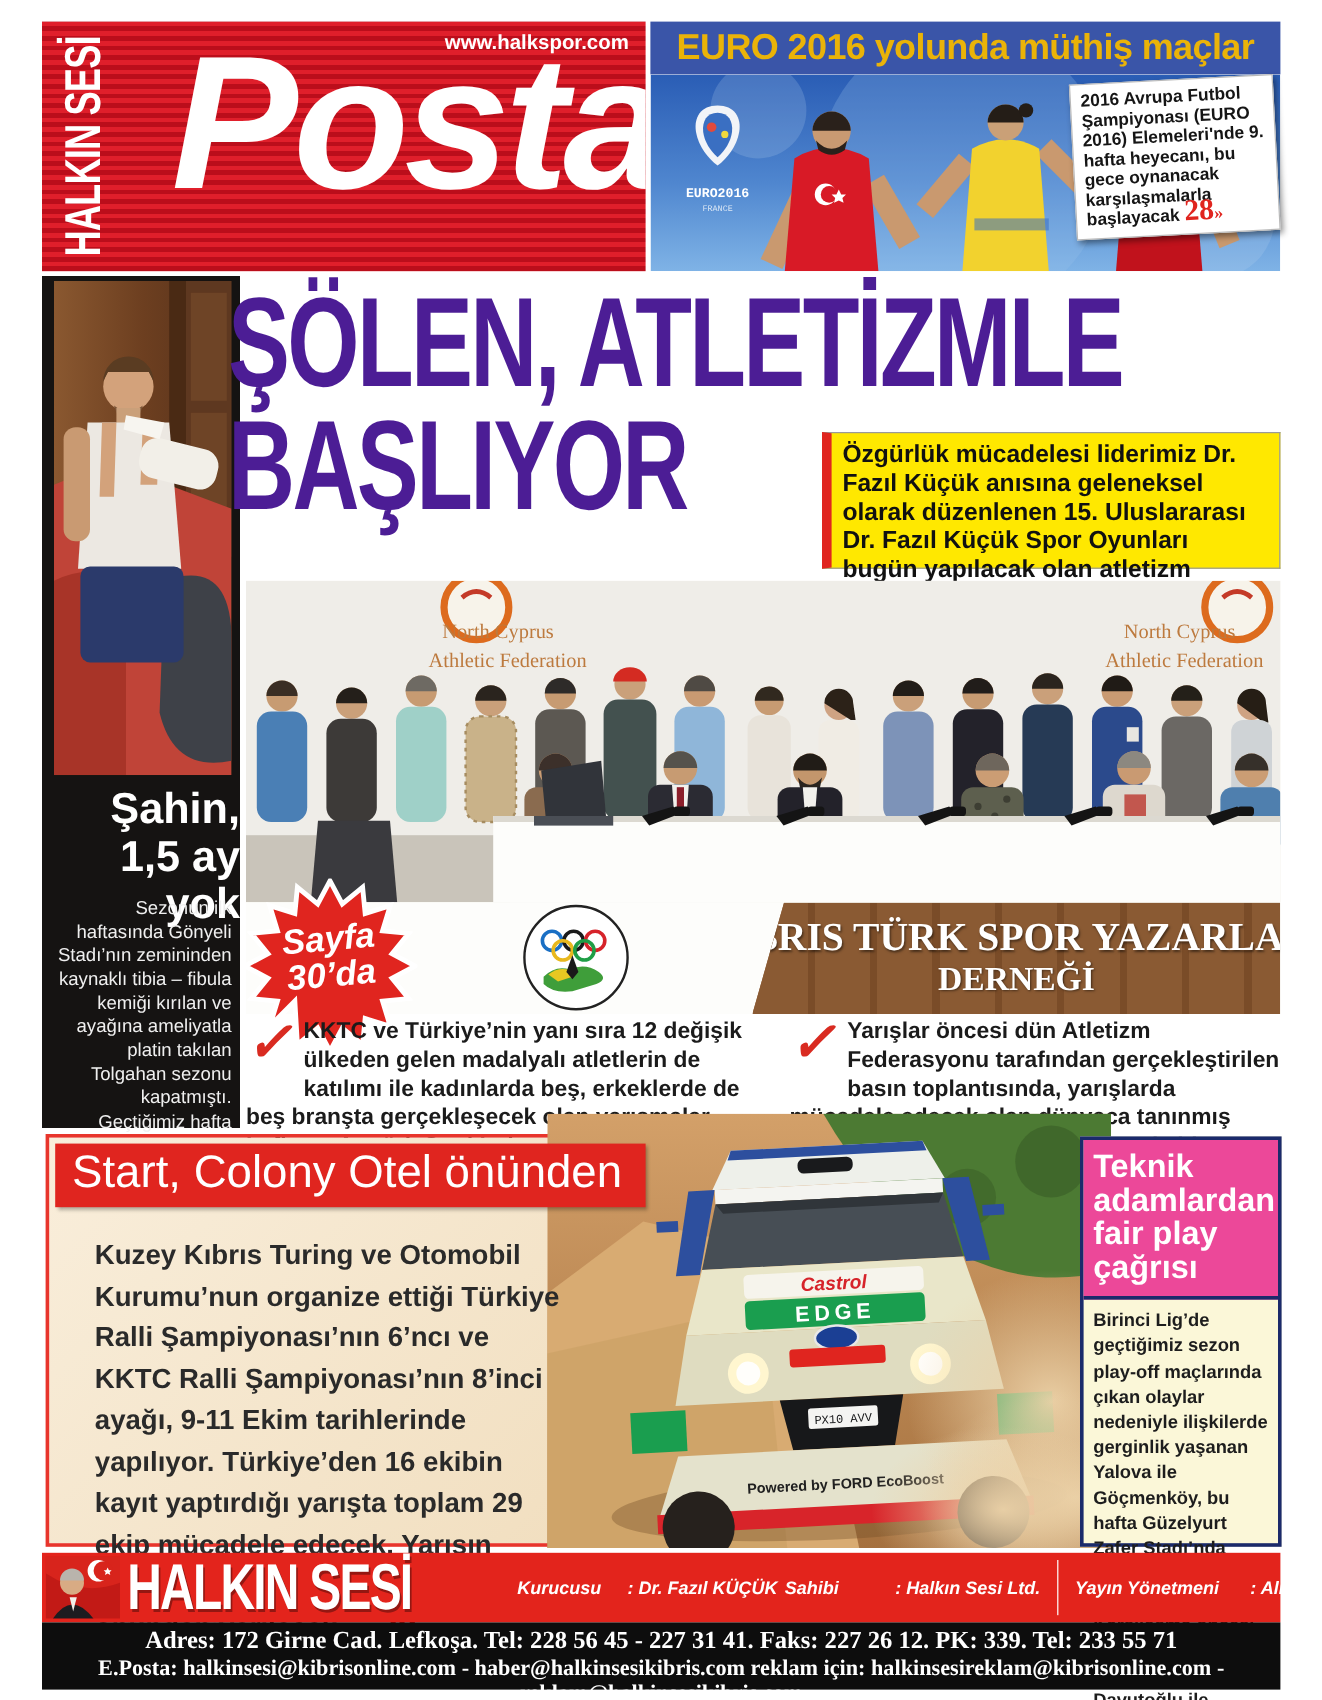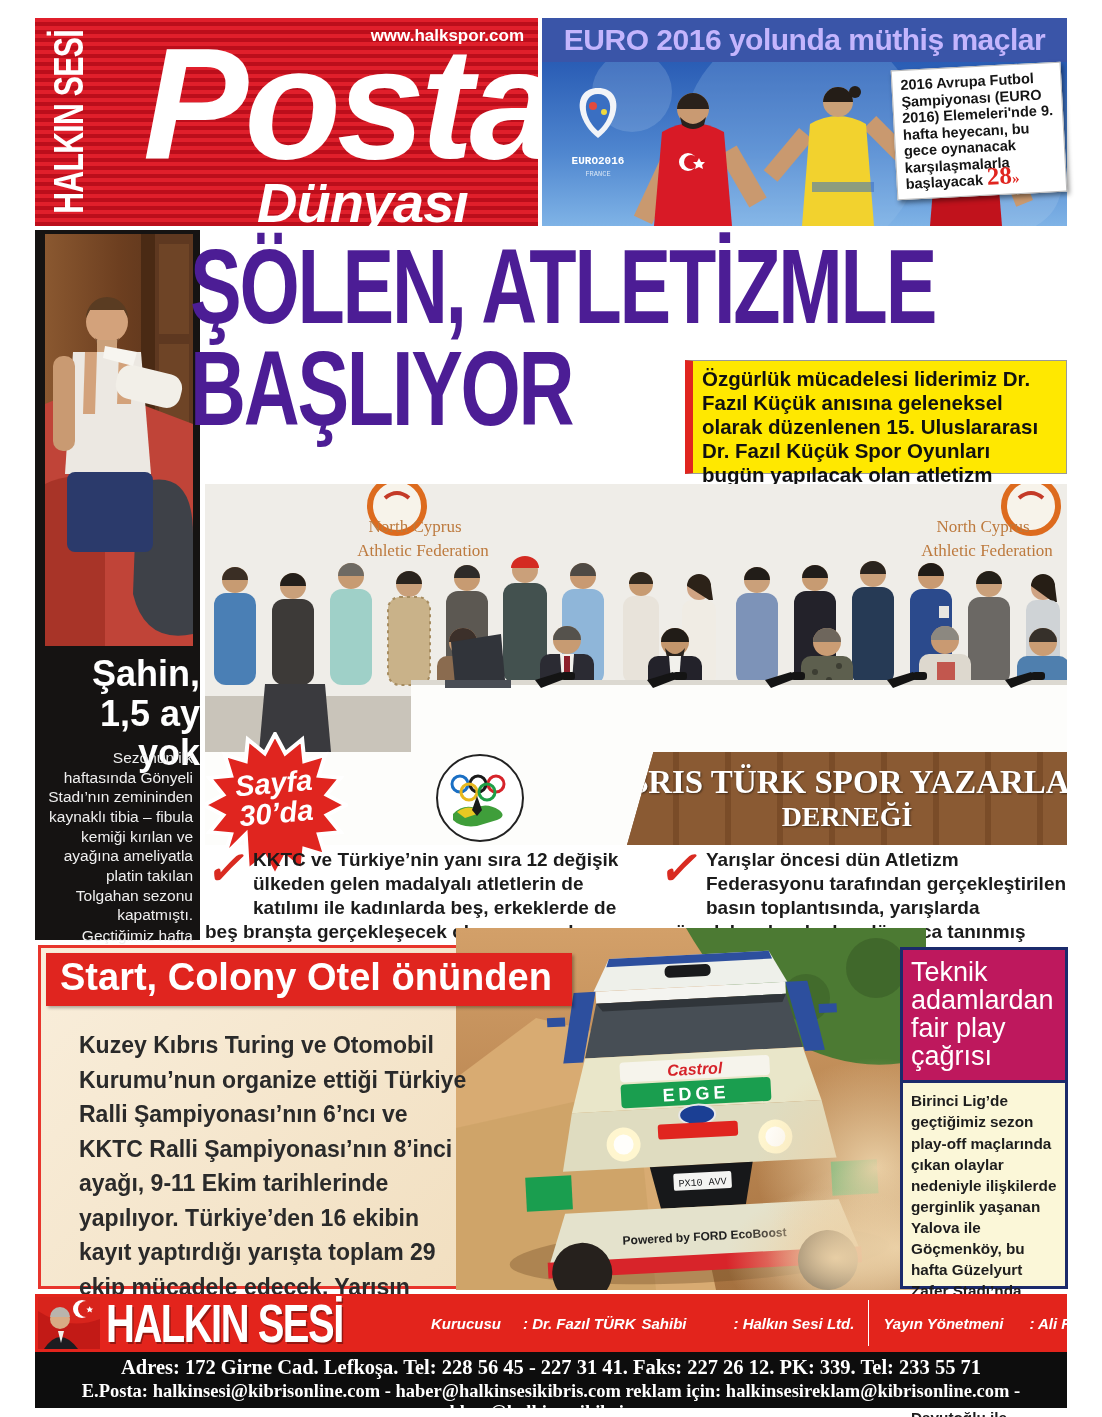--- a/index.html
+++ b/index.html
@@ -16,21 +16,21 @@
   .mast-site{position:absolute;right:14px;top:8px;color:#fff;font-weight:bold;font-size:17px;}
   .logo-main{position:absolute;left:108px;top:6px;color:#fff;font-weight:bold;font-style:italic;
     font-size:158px;line-height:1;letter-spacing:-4px;}
   .logo-sub{position:absolute;left:222px;top:152px;color:#fff;font-weight:bold;font-style:italic;
     font-size:56px;letter-spacing:-1px;}
 
   
   .euro{position:absolute;left:542px;top:18px;width:525px;height:208px;}
   .euro-bar{position:absolute;left:0;top:0;width:100%;height:44px;background:#3a55a8;
     display:flex;align-items:center;justify-content:center;}
-  .euro-bar span{color:#c4b5fd;font-weight:bold;font-size:30px;letter-spacing:-0.5px;white-space:nowrap;}
+  .euro-bar span{color:#eab308;font-weight:bold;font-size:30px;letter-spacing:-0.5px;white-space:nowrap;}
   .euro-photo{position:absolute;left:0;top:44px;width:100%;height:164px;overflow:hidden;font-family:Liberation Mono, monospace;}
   .euro-note{position:absolute;right:3px;top:48px;width:152px;background:#fff;
     border:1px solid #b9b9b9;box-shadow:2px 3px 5px rgba(0,0,0,.45);
     transform:rotate(-3deg);padding:6px 8px;font-weight:bold;font-size:14.5px;line-height:1.14;color:#151515;}
   .pref-num{font-family:"Liberation Serif",serif;font-weight:bold;color:#e0251f;font-size:25px;line-height:0;}
   .pref-arr{font-family:"Liberation Serif",serif;font-weight:bold;color:#e0251f;font-size:15px;}
 
   
   .sidebar{position:absolute;left:35px;top:230px;width:165px;height:710px;background:#151312;text-align:right;}
   .sb-photo{position:absolute;left:10px;top:4px;width:148px;height:412px;overflow:hidden;}
@@ -65,32 +65,32 @@
   .bullet{position:absolute;top:848px;font-weight:bold;font-size:19px;line-height:1.26;color:#1b1b1b;}
   .bullet.b1{left:205px;width:448px;}
   .bullet.b2{left:658px;width:410px;}
   .check{float:left;width:48px;height:58px;color:#d92b21;font-size:46px;font-style:italic;
     font-weight:bold;line-height:.9;}
 
   
   .rally{position:absolute;left:38px;top:945px;width:850px;height:344px;
     border:3px solid #e8352c;box-sizing:border-box;
     background:linear-gradient(135deg,#f9eedb 0%,#f2e0c2 60%,#ecd6b2 100%);}
-  .rally-banner{position:absolute;left:5px;top:5px;background:#e0251f;color:#fff;font-weight:bold;
+  .rally-banner{position:absolute;left:5px;top:5px;background:#e0251f;color:#fff;font-weight:normal;
     font-size:38px;padding:3px 20px 7px 14px;white-space:nowrap;box-shadow:2px 2px 3px rgba(0,0,0,.3);}
   .rally-body{position:absolute;left:38px;top:80px;width:392px;font-weight:bold;font-size:23px;
     line-height:1.5;color:#2a2a2a;}
   .rally-body .pref-num{font-size:30px;margin-left:36px;}
   .rally-body .pref-arr{font-size:19px;}
   .rally-photo{position:absolute;left:415px;top:-20px;width:470px;height:362px;overflow:hidden;}
 
   
   .fairplay{position:absolute;left:900px;top:947px;width:168px;height:342px;
     border:3px solid #1b2a6b;box-sizing:border-box;background:#fbf7d8;}
-  .fp-head{background:#be185d;color:#fff;font-weight:normal;font-size:27px;line-height:1.04;
+  .fp-head{background:#ec4899;color:#fff;font-weight:bold;font-size:27px;line-height:1.04;
     padding:8px 6px 10px 8px;border-bottom:3px solid #1b2a6b;}
   .fp-body{padding:7px 8px;font-weight:bold;font-size:15.3px;line-height:1.38;color:#1d1d1d;}
 
   
   .foot-red{position:absolute;left:35px;top:1294px;width:1032px;height:58px;background:#e3241c;
     display:flex;align-items:center;}
   .foot-photo{width:62px;height:52px;margin-left:3px;flex:0 0 auto;overflow:hidden;}
   .foot-brand{color:#fff;font-weight:bold;font-size:54px;letter-spacing:-2px;white-space:nowrap;
     transform:scaleX(.74);transform-origin:left center;margin-left:6px;width:325px;flex:0 0 auto;
     text-shadow:2px 2px 0 rgba(0,0,0,.35);}
@@ -107,21 +107,20 @@
 </style>
 </head>
 <body>
 
 <div class="page">
 
   <div class="masthead">
     <div class="brand-vert">HALKIN SESİ</div>
     <div class="mast-site">www.halkspor.com</div>
     <div class="logo-main">Posta</div>
-    <div class="logo-sub">Dünyası</div>
   </div>
 
   <div class="euro">
     <div class="euro-bar">
       <span>EURO 2016 yolunda müthiş maçlar</span>
     </div>
     <div class="euro-photo">
       <svg width="525" height="164" viewBox="0 0 525 164">
         <defs>
           <linearGradient id="eubg" x1="0" y1="0" x2="0" y2="1">
@@ -527,21 +526,21 @@
         <path d="M12,20 a10 10 0 0 1 20 0 z" fill="#b9b4ac"></path>
         <path d="M6,52 Q22,28 40,52 Z" fill="#1d1c20"></path>
         <polygon points="20,34 26,34 23,46" fill="#f2f0ea"></polygon>
       </svg>
     </div>
     <div class="foot-brand">HALKIN SESİ</div>
     <div class="credits">
       <div class="credit-col">
         <div class="credit-row">
             <span class="lab">Kurucusu</span>
-            <span>: Dr. Fazıl TÜRK</span>
+            <span>: Dr. Fazıl KÜÇÜK</span>
           </div>
         <div class="credit-row">
             <span class="lab">Sahibi</span>
             <span>: Halkın Sesi Ltd.</span>
           </div>
       </div>
       <div class="vdiv"></div>
       <div class="credit-single">
         <span>Yayın Yönetmeni</span>
           <span>: Ali FAHRİOĞLU</span>

